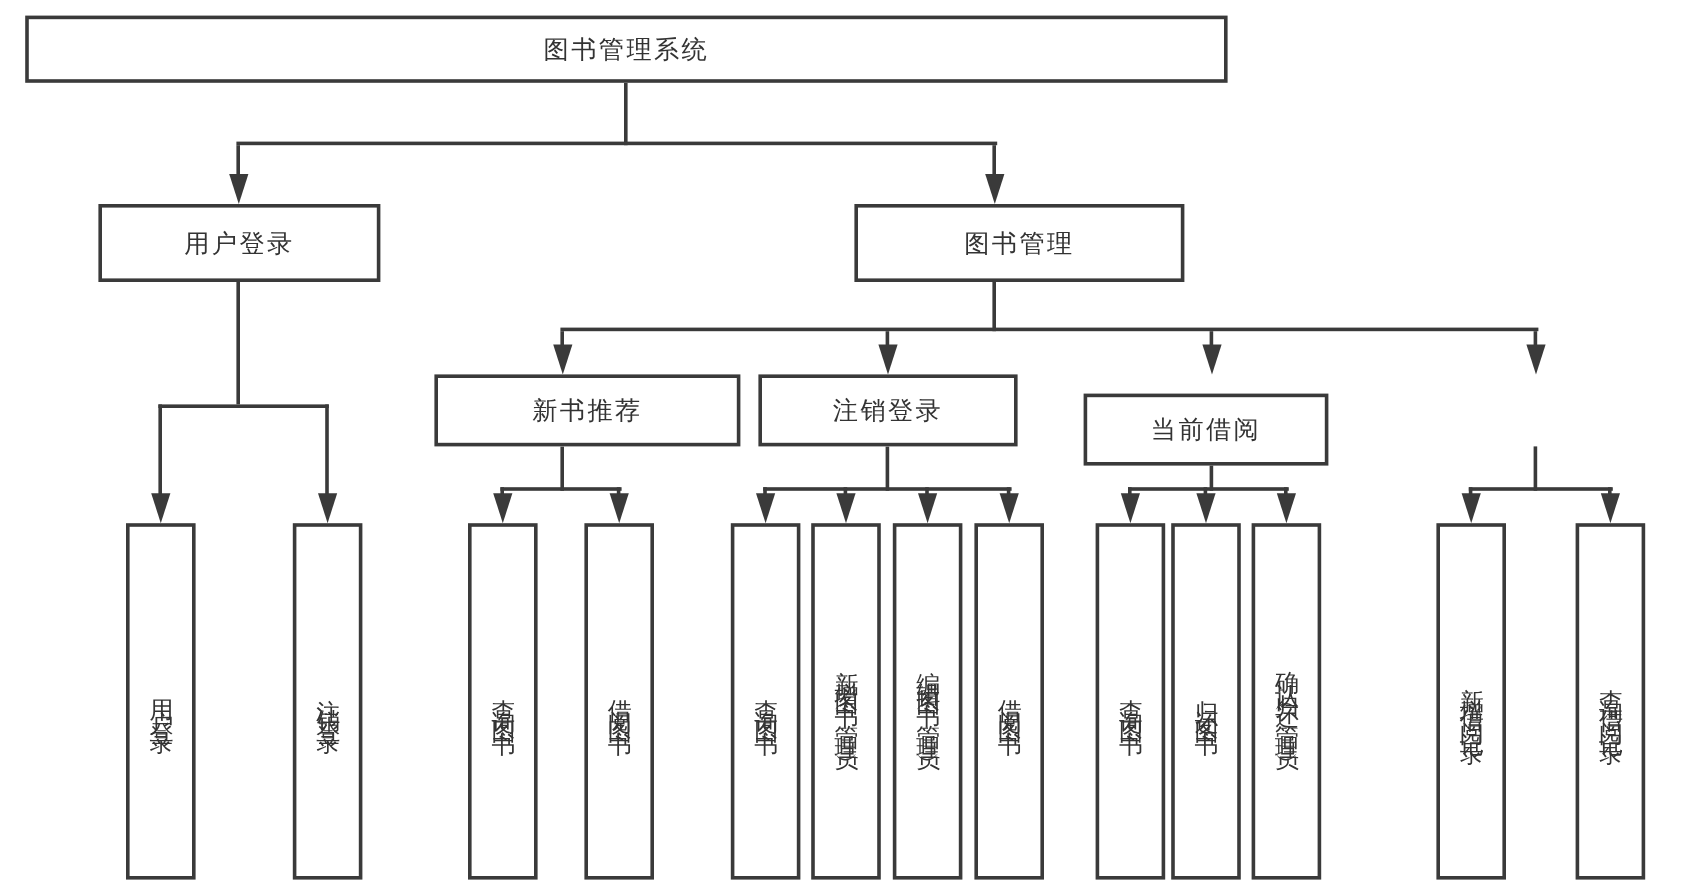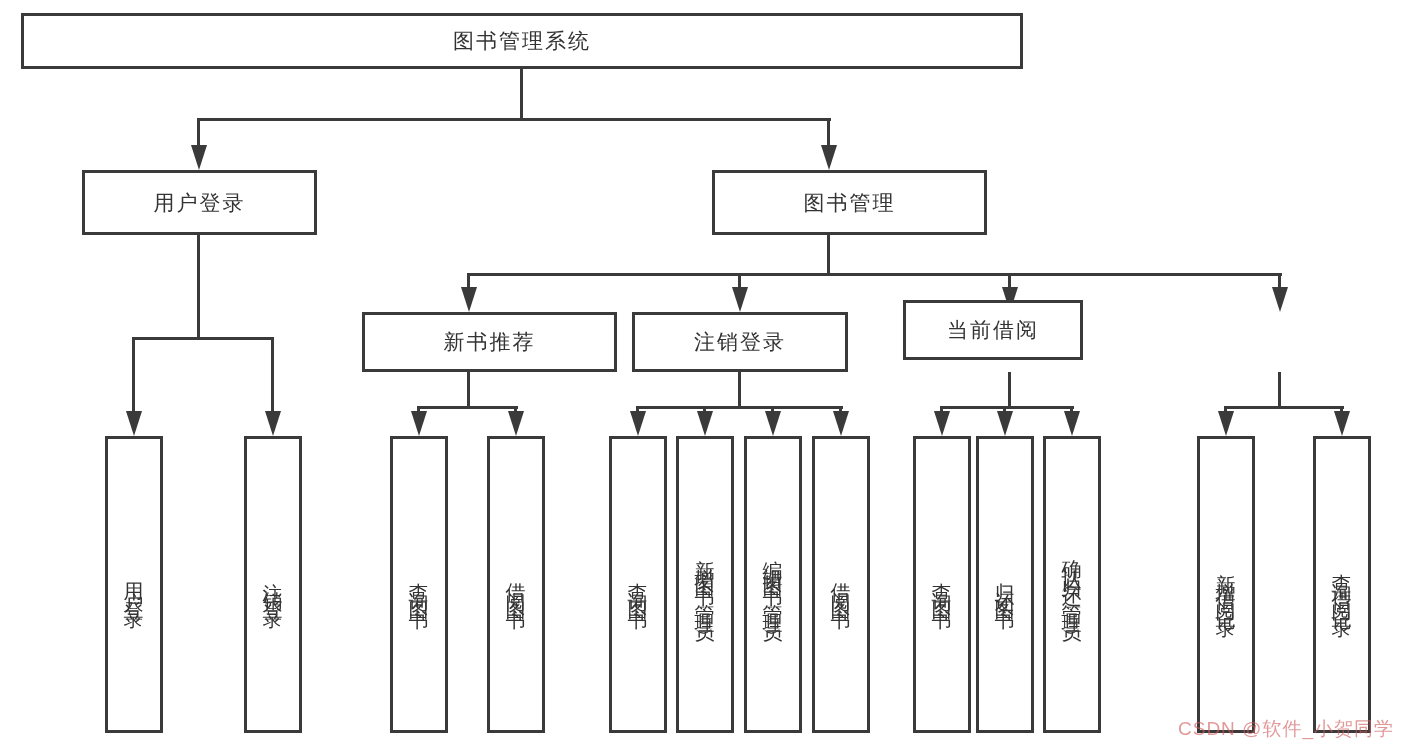--- a/index.html
+++ b/index.html
@@ -111,21 +111,21 @@
   <div class="box hbox" style="left:712px;top:170px;width:275px;height:65px">
     <span>图书管理</span>
   </div>
 
   <div class="box hbox" style="left:362px;top:312px;width:255px;height:60px">
     <span>新书推荐</span>
   </div>
   <div class="box hbox" style="left:632px;top:312px;width:216px;height:60px">
     <span>注销登录</span>
   </div>
-  <div class="box hbox" style="left:903px;top:300px;width:180px;height:60px">
+  <div class="box hbox" style="left:903px;top:328px;width:204px;height:60px">
     <span>当前借阅</span>
   </div>
 
   <div class="box vbox" style="left:105px;top:436px">
     <span>用户登录</span>
   </div>
   <div class="box vbox" style="left:244px;top:436px">
     <span>注销登录</span>
   </div>
 
@@ -159,15 +159,14 @@
     <span>确认归还（管理员）</span>
   </div>
 
   <div class="box vbox" style="left:1197px;top:436px">
     <span>新增借阅记录</span>
   </div>
   <div class="box vbox" style="left:1313px;top:436px">
     <span>查询借阅记录</span>
   </div>
 
-  <div class="watermark">CSDN @软件_小贺同学</div>
 
 </div>
 
 </body></html>

